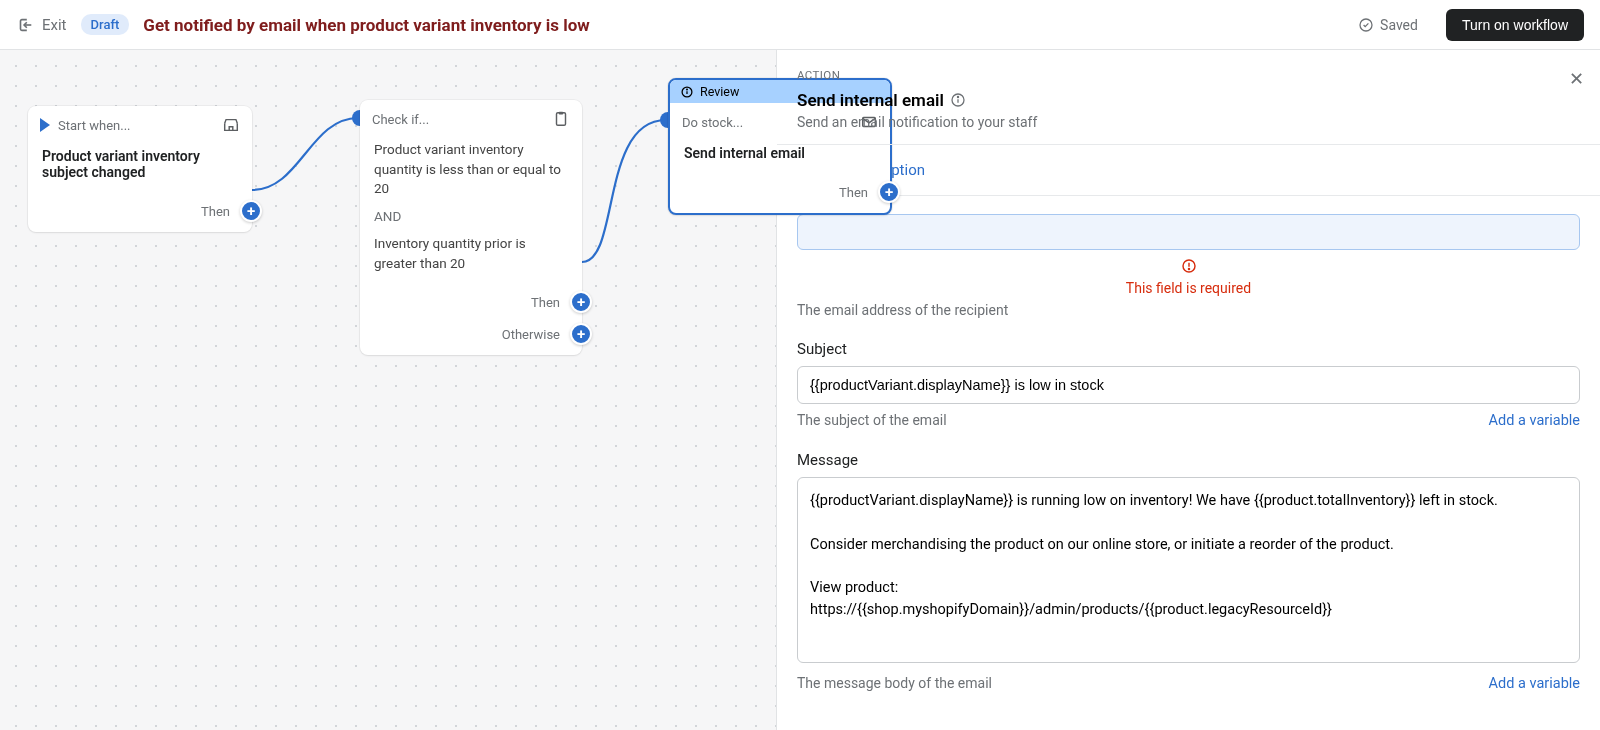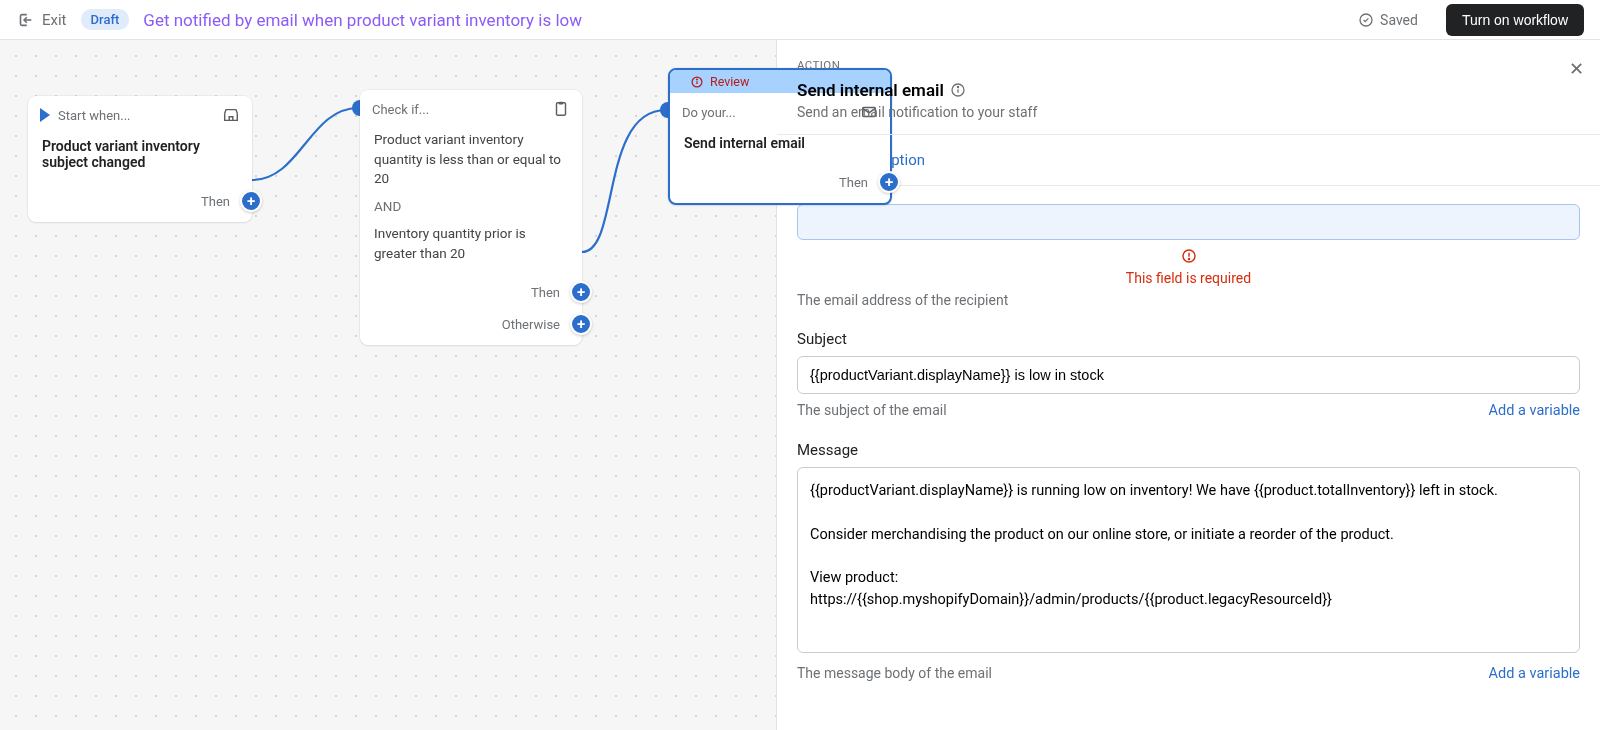--- a/index.html
+++ b/index.html
@@ -1,25 +1,25 @@
 <!DOCTYPE html>
 <html><head>
 <meta charset="utf-8">
 <style>
   * { box-sizing: border-box; margin: 0; padding: 0; }
   html, body { width: 1600px; height: 730px; font-family: -apple-system, BlinkMacSystemFont, "Segoe UI", Roboto, sans-serif; overflow: hidden; }
   body { background: #fff; display: flex; flex-direction: column; }
 
   
-  .header { height: 40px; border-bottom: 1px solid #e1e3e5; display: flex; align-items: center; padding: 8px 16px; gap: 14px; background: #fff; }
+  .header { height: 50px; border-bottom: 1px solid #e1e3e5; display: flex; align-items: center; padding: 8px 16px; gap: 14px; background: #fff; }
   .exit-wrap { display: flex; align-items: center; gap: 8px; color: #6d7175; cursor: pointer; }
   .exit-wrap .icon { width: 18px; height: 18px; color:#6d7175; }
   .exit-label { font-size: 15px; }
   .draft-badge { background: #e0ebfb; color: #2c6ecb; font-size: 13px; padding: 3px 10px; border-radius: 10px; font-weight: 500; }
-  .title { font-size: 17px; font-weight: 400; color: #8b5cf6; }
+  .title { font-size: 17px; font-weight: 700; color: #7f1d1d; }
   .header-spacer { flex: 1; }
   .saved-wrap { display: flex; align-items: center; gap: 6px; color: #6d7175; font-size: 14px; margin-right: 14px; }
   .saved-wrap .icon { width: 16px; height: 16px; }
   .turn-on-btn { background: #202223; color: #fff; border: none; border-radius: 6px; padding: 8px 16px; font-size: 14px; font-weight: 500; cursor: pointer; }
 
   
   .main { flex: 1; display: flex; position: relative; height: calc(730px - 50px); }
   .canvas { flex: 1; position: relative; background-color: #f6f6f7;
     background-image: radial-gradient(#d2d5d9 1px, transparent 1px);
     background-size: 20px 20px; background-position: 6px 6px;
@@ -38,21 +38,21 @@
   .tri { width:0; height:0; border-top:7px solid transparent; border-bottom:7px solid transparent; border-left:10px solid #2c6ecb; }
   .conn-dot { width:16px; height:16px; border-radius:50%; background:#2c6ecb; position:absolute; }
   .plus-btn { width:22px; height:22px; border-radius:50%; background:#2c6ecb; color:#fff; display:flex; align-items:center; justify-content:center; font-size:15px; font-weight:600; cursor:pointer; border:2px solid #fff; box-shadow:0 1px 3px rgba(0,0,0,.2); }
 
   
   .n1 { left: 28px; top: 56px; width: 224px; }
   
   .n2 { left: 360px; top: 50px; width: 222px; }
   
   .n3 { left: 668px; top: 28px; width: 224px; border: 2px solid #2c6ecb; border-radius:8px; overflow:visible; }
-  .n3-review { background:#a7d1ff; color:#b91c1c; font-size:12.5px; padding:4px 20px; display:flex; align-items:center; gap:6px; border-top-left-radius:6px; border-top-right-radius:6px; }
+  .n3-review { background:#a7d1ff; color:#000000; font-size:12.5px; padding:4px 10px; display:flex; align-items:center; gap:6px; border-top-left-radius:6px; border-top-right-radius:6px; }
   .n3-review .icon { width:14px; height:14px; }
   .n3 .node-head { background:#fff; }
 
   
   .panel { width: 824px; background:#fff; border-left: 1px solid #e1e3e5; display:flex; flex-direction:column; height:100%; overflow:auto; }
   .panel-hdr { padding: 18px 20px 14px 20px; border-bottom:1px solid #e7e9eb; position:relative; }
   .panel-hdr .hdr-label { font-size: 11.5px; letter-spacing:.4px; color:#6d7175; margin-bottom:8px; }
   .panel-hdr h2 { font-size: 17px; font-weight:600; display:flex; align-items:center; gap:6px; margin-bottom:4px;}
   .panel-hdr .sub { font-size: 14px; color:#6d7175; }
   .panel-close { position:absolute; top:18px; right:16px; color:#6d7175; font-size:18px; cursor:pointer; }
@@ -164,21 +164,21 @@
         <span class="icon">
           <svg viewBox="0 0 20 20" fill="none" stroke="currentColor" stroke-width="1.8">
               <circle cx="10" cy="10" r="7"></circle>
               <path d="M10 9v4"></path>
               <circle cx="10" cy="6.5" r=".6" fill="currentColor"></circle>
             </svg>
         </span>
         <span>Review</span>
       </div>
       <div class="node-head">
-        <span>Do your...</span>
+        <span>Do stock...</span>
         <span class="icon icon-right">
           <svg viewBox="0 0 20 20" fill="none" stroke="currentColor" stroke-width="1.6">
               <rect x="3" y="5" width="14" height="10" rx="1"></rect>
               <path d="M3 6l7 5 7-5"></path>
             </svg>
         </span>
       </div>
       <div class="node-body bold">Send internal email</div>
       <div class="node-footer">
         <span>Then</span>

